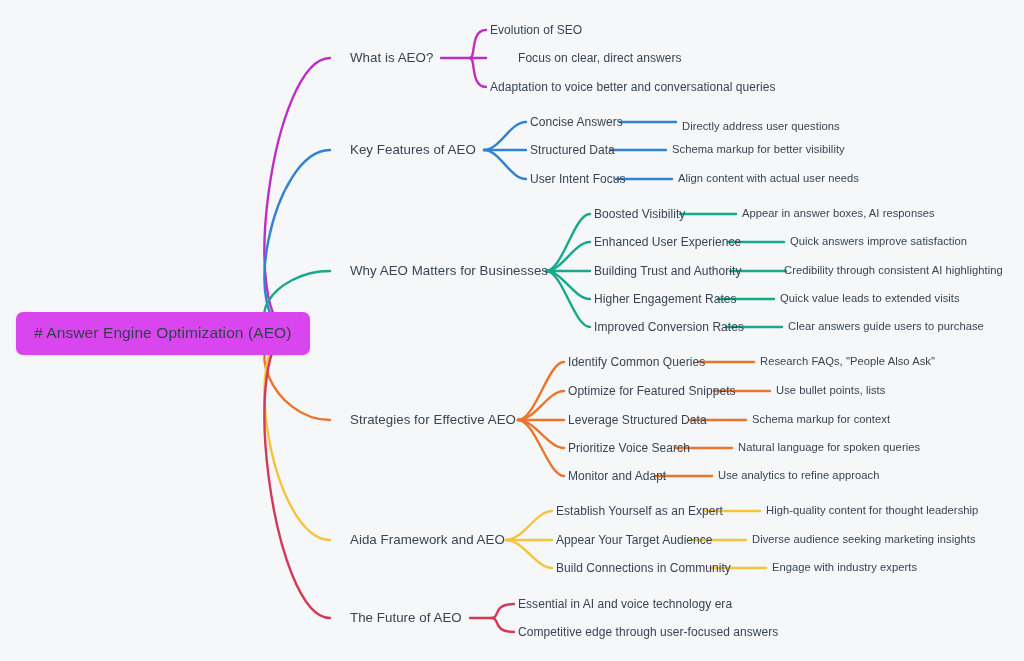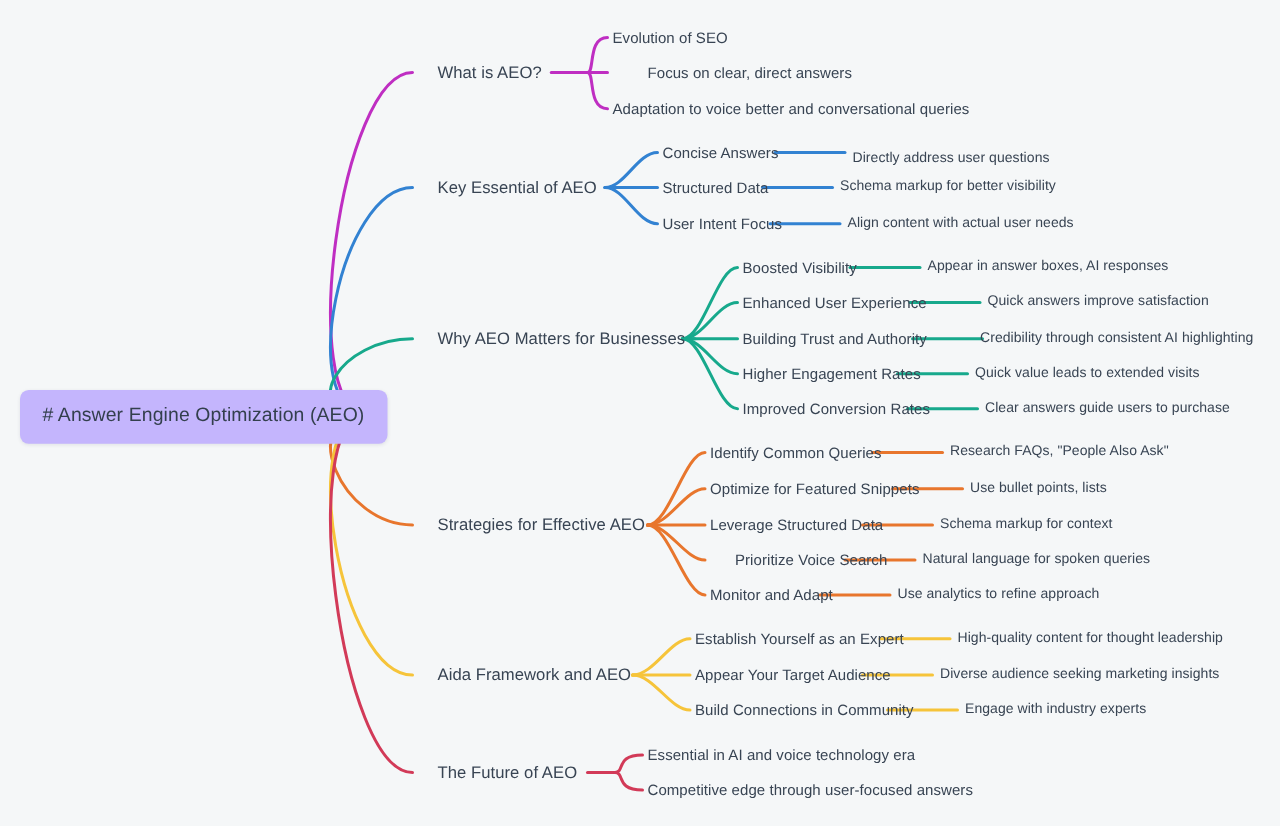--- a/index.html
+++ b/index.html
@@ -30,21 +30,21 @@
     height: 661px;
     pointer-events: none;
   }
   .node {
     position: absolute;
     white-space: nowrap;
     color: #384453;
     line-height: 1;
   }
   .node-root {
-    background: #c4b5fd;
+    background: #d946ef;
     border-radius: 7px;
     box-shadow: 0 1px 3px rgba(40,50,65,0.10);
     padding: 13px 18px 14px 18px;
     font-size: 15.5px;
     letter-spacing: 0.1px;
     color: #333f4d;
   }
   .node-l1 {
     font-size: 13.3px;
     transform: translateY(-50%);
@@ -115,21 +115,21 @@
       <path d="M 470 618 L 492 618" stroke="#d23a58" stroke-width="2.4" fill="none" stroke-linecap="round"></path>
       <path d="M 492 618 C 500.25 618, 492 604, 514 604" stroke="#d23a58" stroke-width="2.4" fill="none" stroke-linecap="round"></path>
       <path d="M 492 618 C 500.25 618, 492 632, 514 632" stroke="#d23a58" stroke-width="2.4" fill="none" stroke-linecap="round"></path>
     </svg>
   <div id="nodes-layer">
       <div class="node node-root" style="left: 16px; top: 312px;"># Answer Engine Optimization (AEO)</div>
       <div class="node node-l1" style="left: 350px; top: 58px;">What is AEO?</div>
       <div class="node node-l2" style="left: 490px; top: 30px;">Evolution of SEO</div>
       <div class="node node-l2" style="left: 490px; top: 58px; margin-left: 28px;">Focus on clear, direct answers</div>
       <div class="node node-l2" style="left: 490px; top: 87px;">Adaptation to voice better and conversational queries</div>
-      <div class="node node-l1" style="left: 350px; top: 150px;">Key Essential of AEO</div>
+      <div class="node node-l1" style="left: 350px; top: 150px;">Key Features of AEO</div>
       <div class="node node-l2" style="left: 530px; top: 122px;">Concise Answers</div>
       <div class="node node-l3" style="left: 682px; top: 127px;">Directly address user questions</div>
       <div class="node node-l2" style="left: 530px; top: 150px;">Structured Data</div>
       <div class="node node-l3" style="left: 672px; top: 150px;">Schema markup for better visibility</div>
       <div class="node node-l2" style="left: 530px; top: 179px;">User Intent Focus</div>
       <div class="node node-l3" style="left: 678px; top: 179px;">Align content with actual user needs</div>
       <div class="node node-l1" style="left: 350px; top: 271px;">Why AEO Matters for Businesses</div>
       <div class="node node-l2" style="left: 594px; top: 214px;">Boosted Visibility</div>
       <div class="node node-l3" style="left: 742px; top: 214px;">Appear in answer boxes, AI responses</div>
       <div class="node node-l2" style="left: 594px; top: 242px;">Enhanced User Experience</div>
@@ -140,21 +140,21 @@
       <div class="node node-l3" style="left: 780px; top: 299px;">Quick value leads to extended visits</div>
       <div class="node node-l2" style="left: 594px; top: 327px;">Improved Conversion Rates</div>
       <div class="node node-l3" style="left: 788px; top: 327px;">Clear answers guide users to purchase</div>
       <div class="node node-l1" style="left: 350px; top: 420px;">Strategies for Effective AEO</div>
       <div class="node node-l2" style="left: 568px; top: 362px;">Identify Common Queries</div>
       <div class="node node-l3" style="left: 760px; top: 362px;">Research FAQs, "People Also Ask"</div>
       <div class="node node-l2" style="left: 568px; top: 391px;">Optimize for Featured Snippets</div>
       <div class="node node-l3" style="left: 776px; top: 391px; text-align: right;">Use bullet points, lists</div>
       <div class="node node-l2" style="left: 568px; top: 420px;">Leverage Structured Data</div>
       <div class="node node-l3" style="left: 752px; top: 420px;">Schema markup for context</div>
-      <div class="node node-l2" style="left: 588px; top: 448px;">Prioritize Voice Search</div>
+      <div class="node node-l2" style="left: 568px; top: 448px;">Prioritize Voice Search</div>
       <div class="node node-l3" style="left: 738px; top: 448px;">Natural language for spoken queries</div>
       <div class="node node-l2" style="left: 568px; top: 476px;">Monitor and Adapt</div>
       <div class="node node-l3" style="left: 718px; top: 476px;">Use analytics to refine approach</div>
       <div class="node node-l1" style="left: 350px; top: 540px;">Aida Framework and AEO</div>
       <div class="node node-l2" style="left: 556px; top: 511px;">Establish Yourself as an Expert</div>
       <div class="node node-l3" style="left: 766px; top: 511px;">High-quality content for thought leadership</div>
       <div class="node node-l2" style="left: 556px; top: 540px;">Appear Your Target Audience</div>
       <div class="node node-l3" style="left: 752px; top: 540px;">Diverse audience seeking marketing insights</div>
       <div class="node node-l2" style="left: 556px; top: 568px;">Build Connections in Community</div>
       <div class="node node-l3" style="left: 772px; top: 568px;">Engage with industry experts</div>

